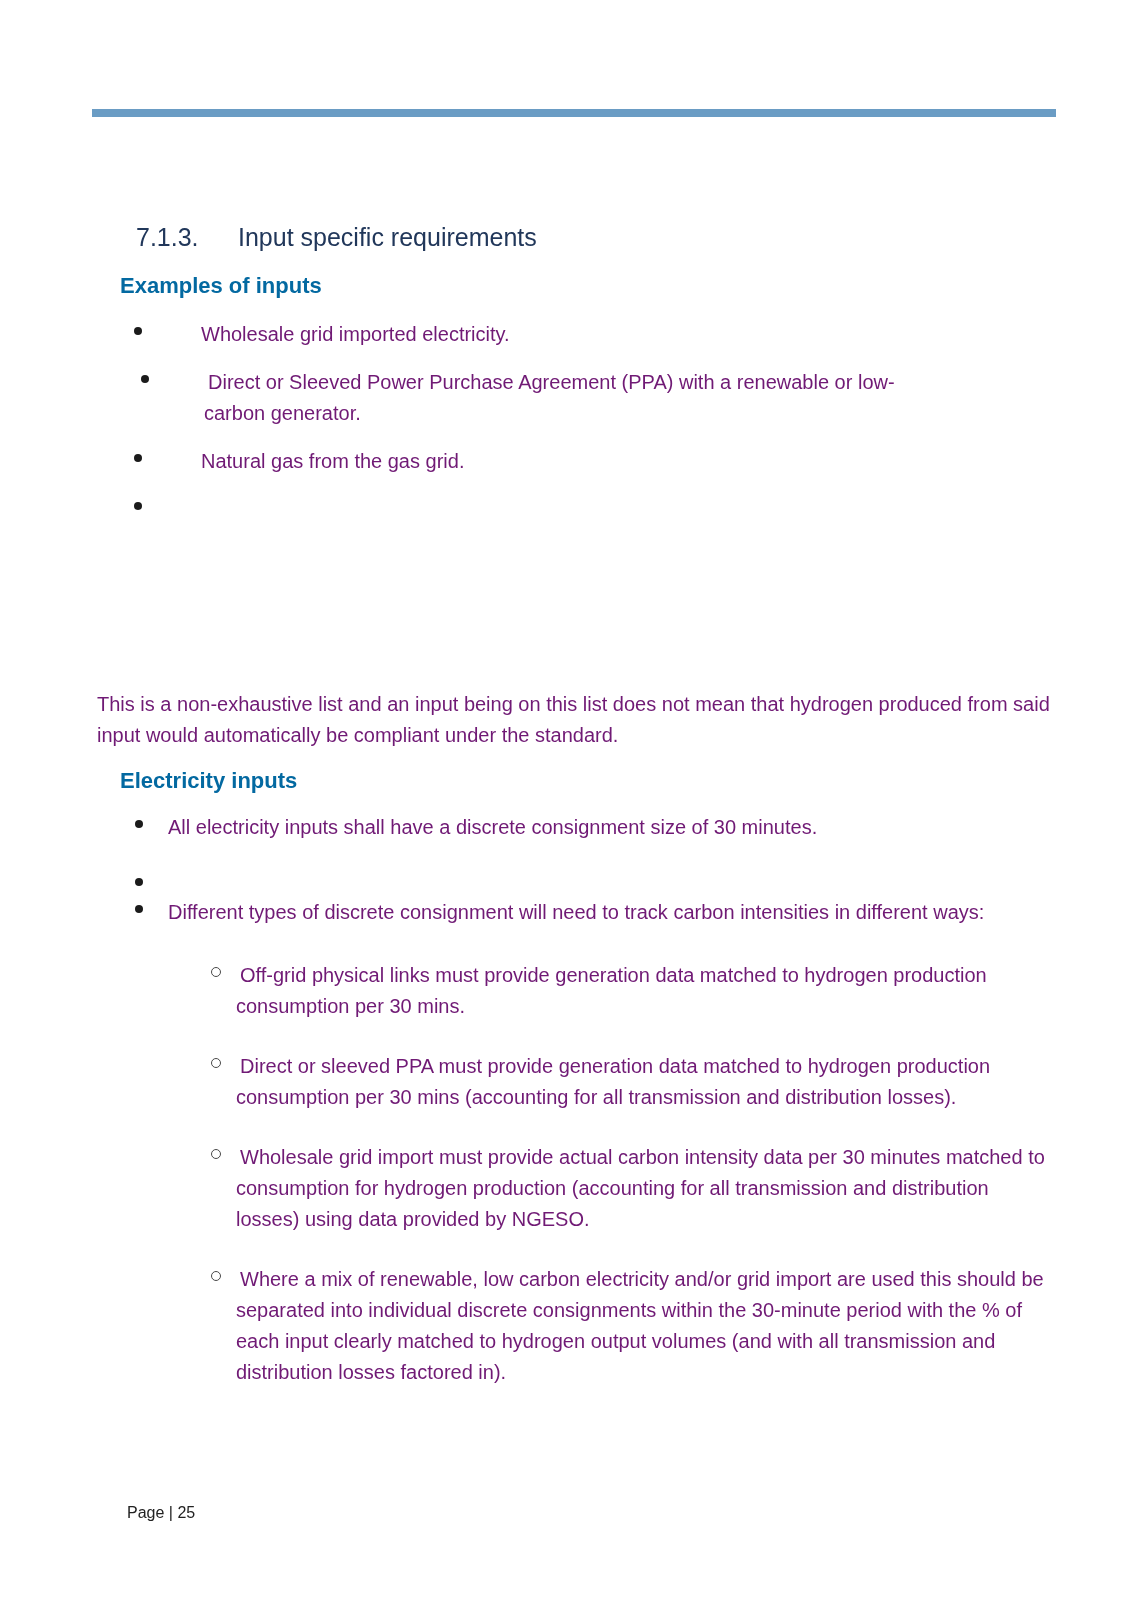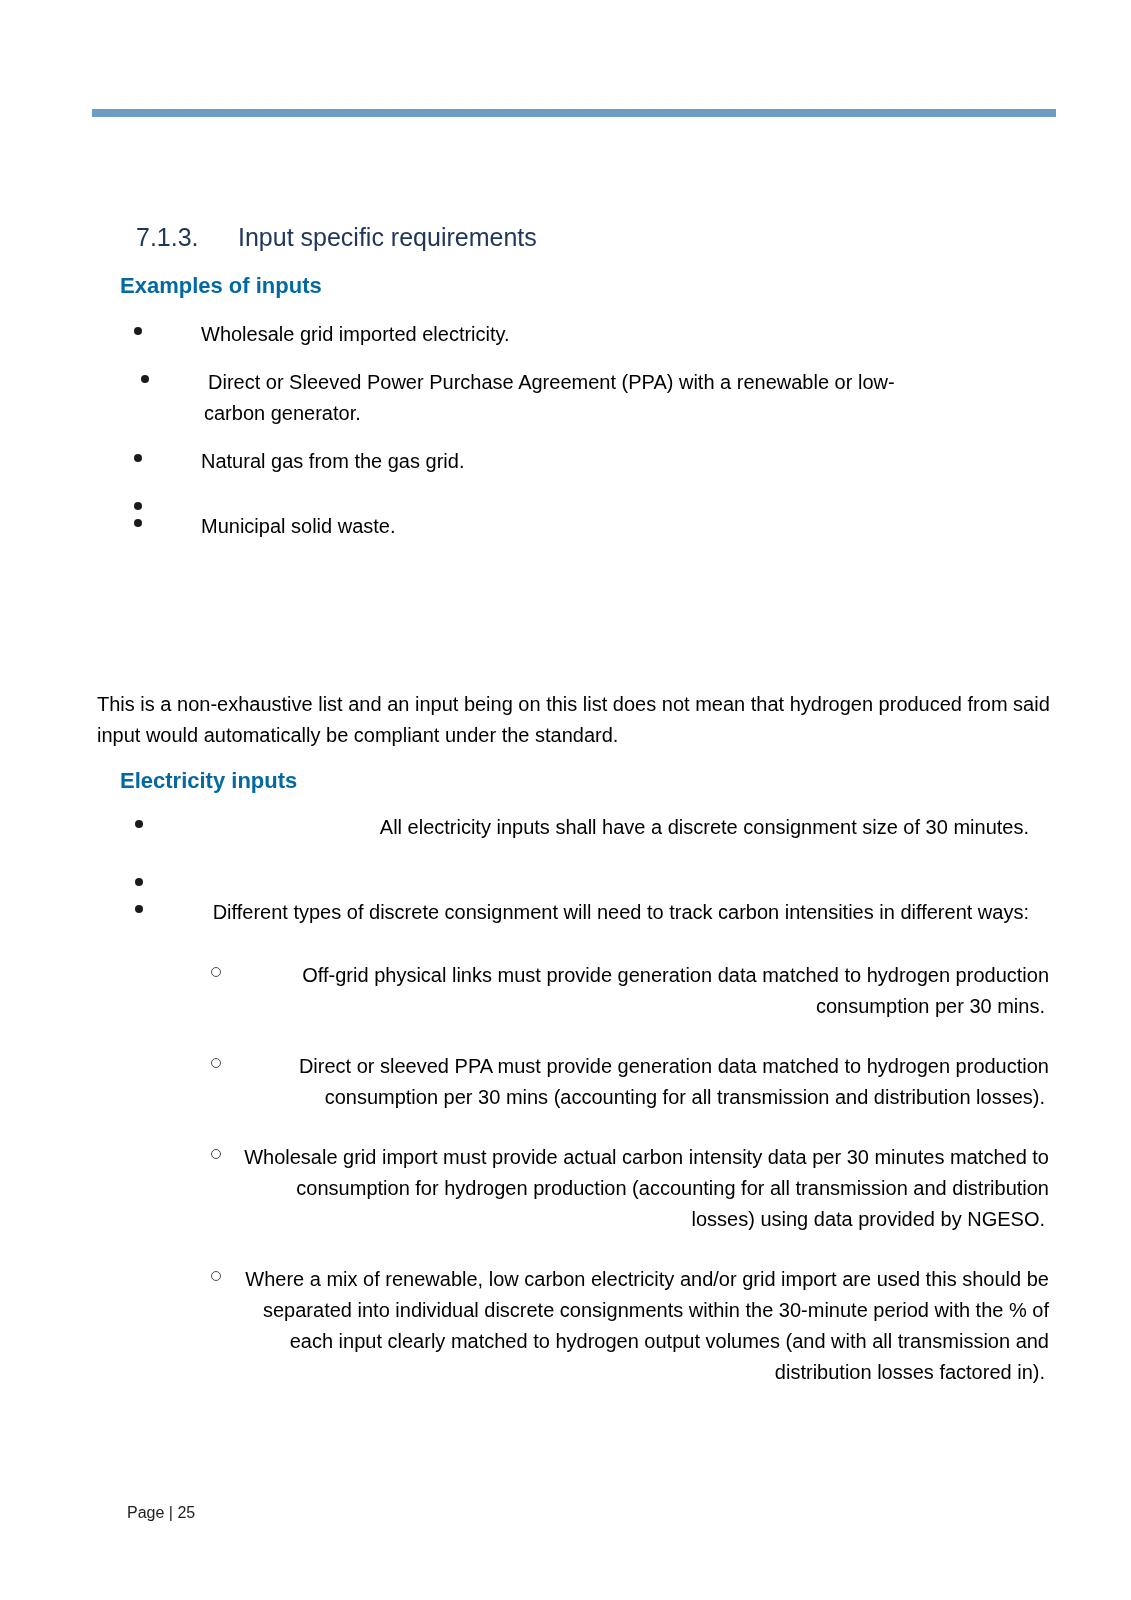--- a/index.html
+++ b/index.html
@@ -33,32 +33,32 @@
   .subheading {
     left: 85px;
     font-size: 22px; line-height: 28px;
     font-weight: bold; color: #0369a1;
     white-space: nowrap;
     margin-left: 23px;
   }
   #subheading-examples   { top: 260px; }
   #subheading-electricity{ top: 755px; }
 
-  .body-text { font-size: 20px; line-height: 31px; color: #000000; }
+  .body-text { font-size: 20px; line-height: 31px; color: #701a75; }
 
   
   #examples-list { left: 85px; top: 303px; width: 862px; list-style: none; }
   #examples-list li { position: relative; padding-left: 100px; margin-bottom: 9px; }
   #examples-list li.shift { margin-left: 7px; }
 
   
   #note-paragraph { left: 85px; top: 653px; width: 972px; margin-top: 24px; }
 
   
-  #electricity-list { left: 85px; top: 796px; width: 948px; list-style: none; text-align: right; }
+  #electricity-list { left: 85px; top: 796px; width: 948px; list-style: none; }
   #electricity-list > li { position: relative; padding-left: 67px; margin-bottom: 19px; }
 
   .sub-list { list-style: none; margin-top: 24px; }
   .sub-list > li { position: relative; padding-left: 68px; margin-bottom: 21px; width: 885px; }
 
   .dot {
     position: absolute; left: 37px; top: 12px;
     width: 7px; height: 7px; border-radius: 50%;
     background: #1b1b1b;
   }
@@ -97,24 +97,20 @@
       <span class="dot"></span>
       <span>Direct or Sleeved Power Purchase Agreement (PPA) with a renewable or low-carbon generator.</span>
     </li>
     <li>
       <span class="dot"></span>
       <span>Natural gas from the gas grid.</span>
     </li>
     <li>
       <span class="dot"></span>
     </li>
-    <li>
-      <span class="dot"></span>
-      <span>Municipal solid waste.</span>
-    </li>
   </ul>
 
   <p id="note-paragraph" class="abs body-text">This is a non-exhaustive list and an input being on this list does not mean that hydrogen produced from said input would automatically be compliant under the standard.</p>
 
   <h3 id="subheading-electricity" class="abs subheading">Electricity inputs</h3>
 
   <ul id="electricity-list" class="abs body-text">
     <li>
       <span class="dot"></span>
       <span>All electricity inputs shall have a discrete consignment size of 30 minutes.</span>

